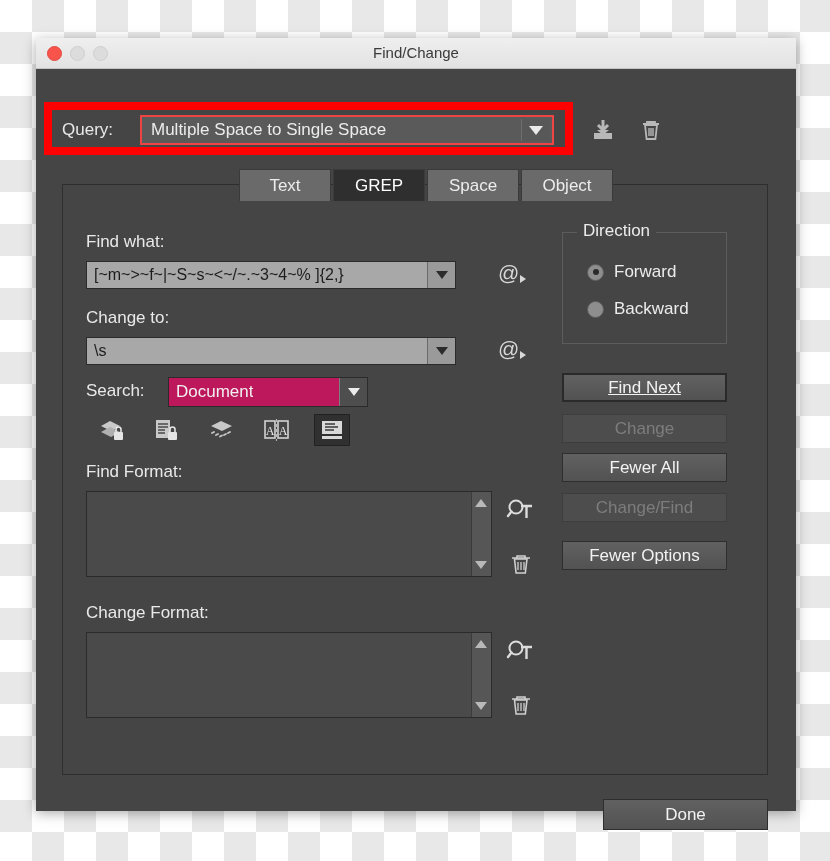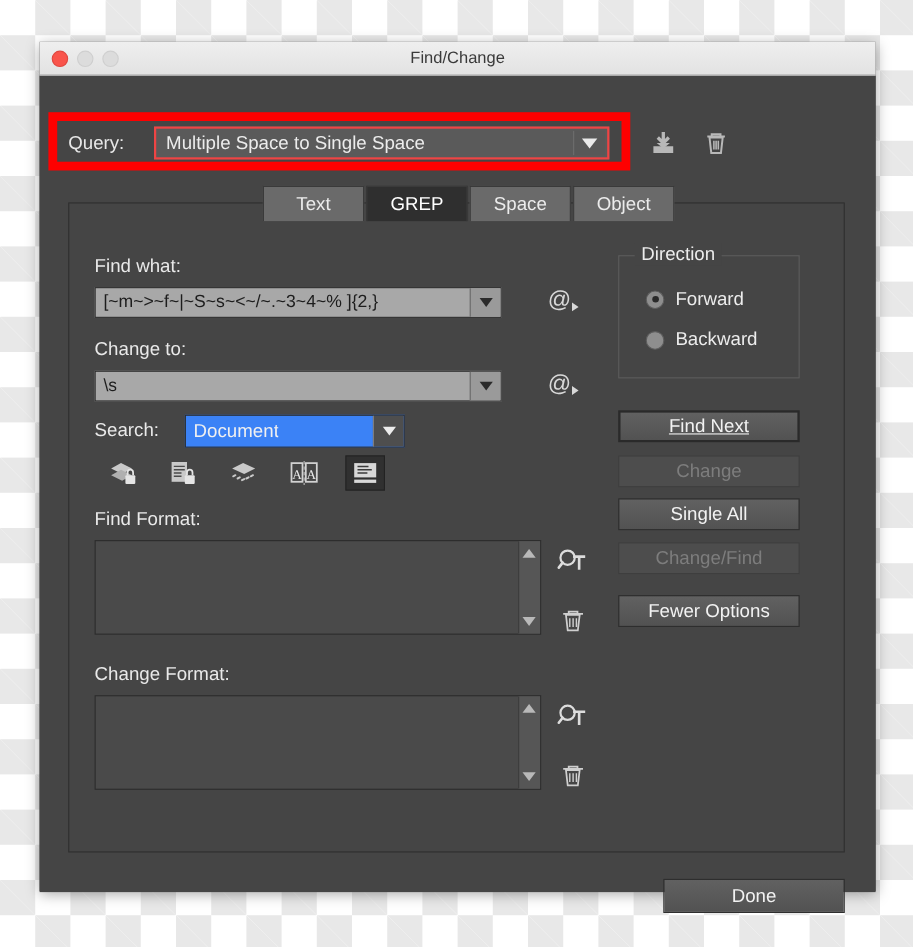--- a/index.html
+++ b/index.html
@@ -203,21 +203,21 @@
     width: 27px;
     background: #9a9a9a;
     border-left: 1px solid #6a6a6a;
     display: flex;
     align-items: center;
     justify-content: center;
   }
   .carrow .caret-down { border-top-color: #2b2b2b; border-left-width: 6px; border-right-width: 6px; border-top-width: 8px; }
 
   .combo.dark {
-    background: #3b82f6;
+    background: #be185d;
     border: 1px solid #2b2b2b;
   }
   .combo.dark .ctext { color: #f0f0f0; font-size: 17px; }
   .combo.dark .carrow { background: #4e4e4e; border-left: 1px solid #7d7d7d; }
   .combo.dark .carrow .caret-down { border-top-color: #ececec; }
 
   .at-icon {
     position: absolute;
     font-size: 21px;
     color: #d8d8d8;
@@ -519,20 +519,20 @@
         <span>Forward</span>
       </div>
       <div class="radio-row" style="top:66px;">
         <span class="radio"></span>
         <span>Backward</span>
       </div>
     </div>
 
     <div class="btn default" style="left:526px; top:304px; width:165px;">Find Next</div>
     <div class="btn disabled" style="left:526px; top:345px; width:165px;">Change</div>
-    <div class="btn" style="left:526px; top:384px; width:165px;">Single All</div>
+    <div class="btn" style="left:526px; top:384px; width:165px;">Fewer All</div>
     <div class="btn disabled" style="left:526px; top:424px; width:165px;">Change/Find</div>
     <div class="btn done">Done</div>
 
     <div class="btn" style="left:526px; top:472px; width:165px;">Fewer Options</div>
 
   </div>
 </div>
 
 </body></html>

